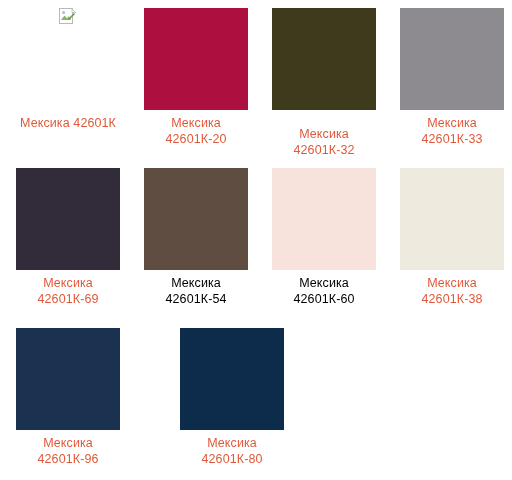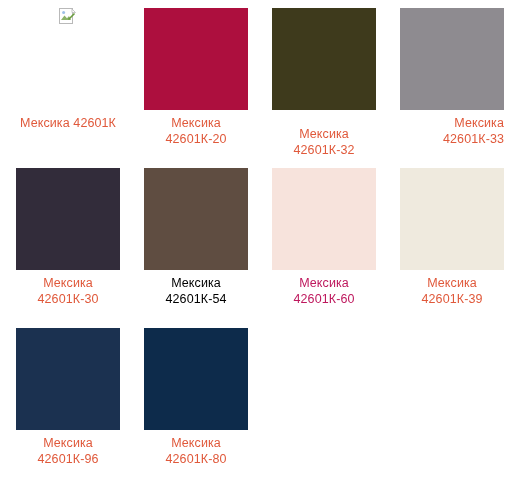--- a/index.html
+++ b/index.html
@@ -62,21 +62,21 @@
     word-wrap: break-word;
     -webkit-font-smoothing: antialiased;
   }
   .row-wrap {
     width: 512px;
     display: flex;
     align-items: flex-start;
   }
   .row-1 { height: 160px; }
   .row-2 { height: 160px; }
-  .row-3 { height: 160px; }
+  .row-3 { height: 160px; gap: 36px; }
 </style>
 </head>
 <body style="background-color: rgb(255, 255, 255);">
 
 <div class="catalog-grid">
 
   <div class="row-wrap row-1">
 
     <div class="swatch-cell">
       <div class="swatch-chip is-missing">
@@ -98,45 +98,45 @@
       <div class="swatch-label" style="color: rgb(224, 89, 59);">Мексика 42601К-20</div>
     </div>
 
     <div class="swatch-cell">
       <div class="swatch-chip" style="background-color: rgb(62, 58, 28);"></div>
       <div class="swatch-label" style="color: rgb(224, 89, 59); margin-top: 16px;">Мексика 42601К-32</div>
     </div>
 
     <div class="swatch-cell">
       <div class="swatch-chip" style="background-color: rgb(142, 139, 144);"></div>
-      <div class="swatch-label" style="color: rgb(224, 89, 59); text-align: right;">Мексика 42601К-33</div>
+      <div class="swatch-label" style="color: rgb(224, 89, 59);">Мексика 42601К-33</div>
     </div>
 
   </div>
 
   <div class="row-wrap row-2">
 
     <div class="swatch-cell">
       <div class="swatch-chip" style="background-color: rgb(50, 44, 58);"></div>
-      <div class="swatch-label" style="color: rgb(224, 89, 59);">Мексика 42601К-30</div>
+      <div class="swatch-label" style="color: rgb(224, 89, 59);">Мексика 42601К-69</div>
     </div>
 
     <div class="swatch-cell">
       <div class="swatch-chip" style="background-color: rgb(95, 77, 65);"></div>
       <div class="swatch-label" style="color: #000000;">Мексика 42601К-54</div>
     </div>
 
     <div class="swatch-cell">
       <div class="swatch-chip" style="background-color: rgb(247, 227, 220);"></div>
-      <div class="swatch-label" style="color: #be185d;">Мексика 42601К-60</div>
+      <div class="swatch-label" style="color: #000000;">Мексика 42601К-60</div>
     </div>
 
     <div class="swatch-cell">
       <div class="swatch-chip" style="background-color: rgb(239, 234, 222);"></div>
-      <div class="swatch-label" style="color: rgb(224, 89, 59);">Мексика 42601К-39</div>
+      <div class="swatch-label" style="color: rgb(224, 89, 59);">Мексика 42601К-38</div>
     </div>
 
   </div>
 
   <div class="row-wrap row-3">
 
     <div class="swatch-cell">
       <div class="swatch-chip" style="background-color: rgb(27, 49, 80);"></div>
       <div class="swatch-label" style="color: rgb(224, 89, 59);">Мексика 42601К-96</div>
     </div>

